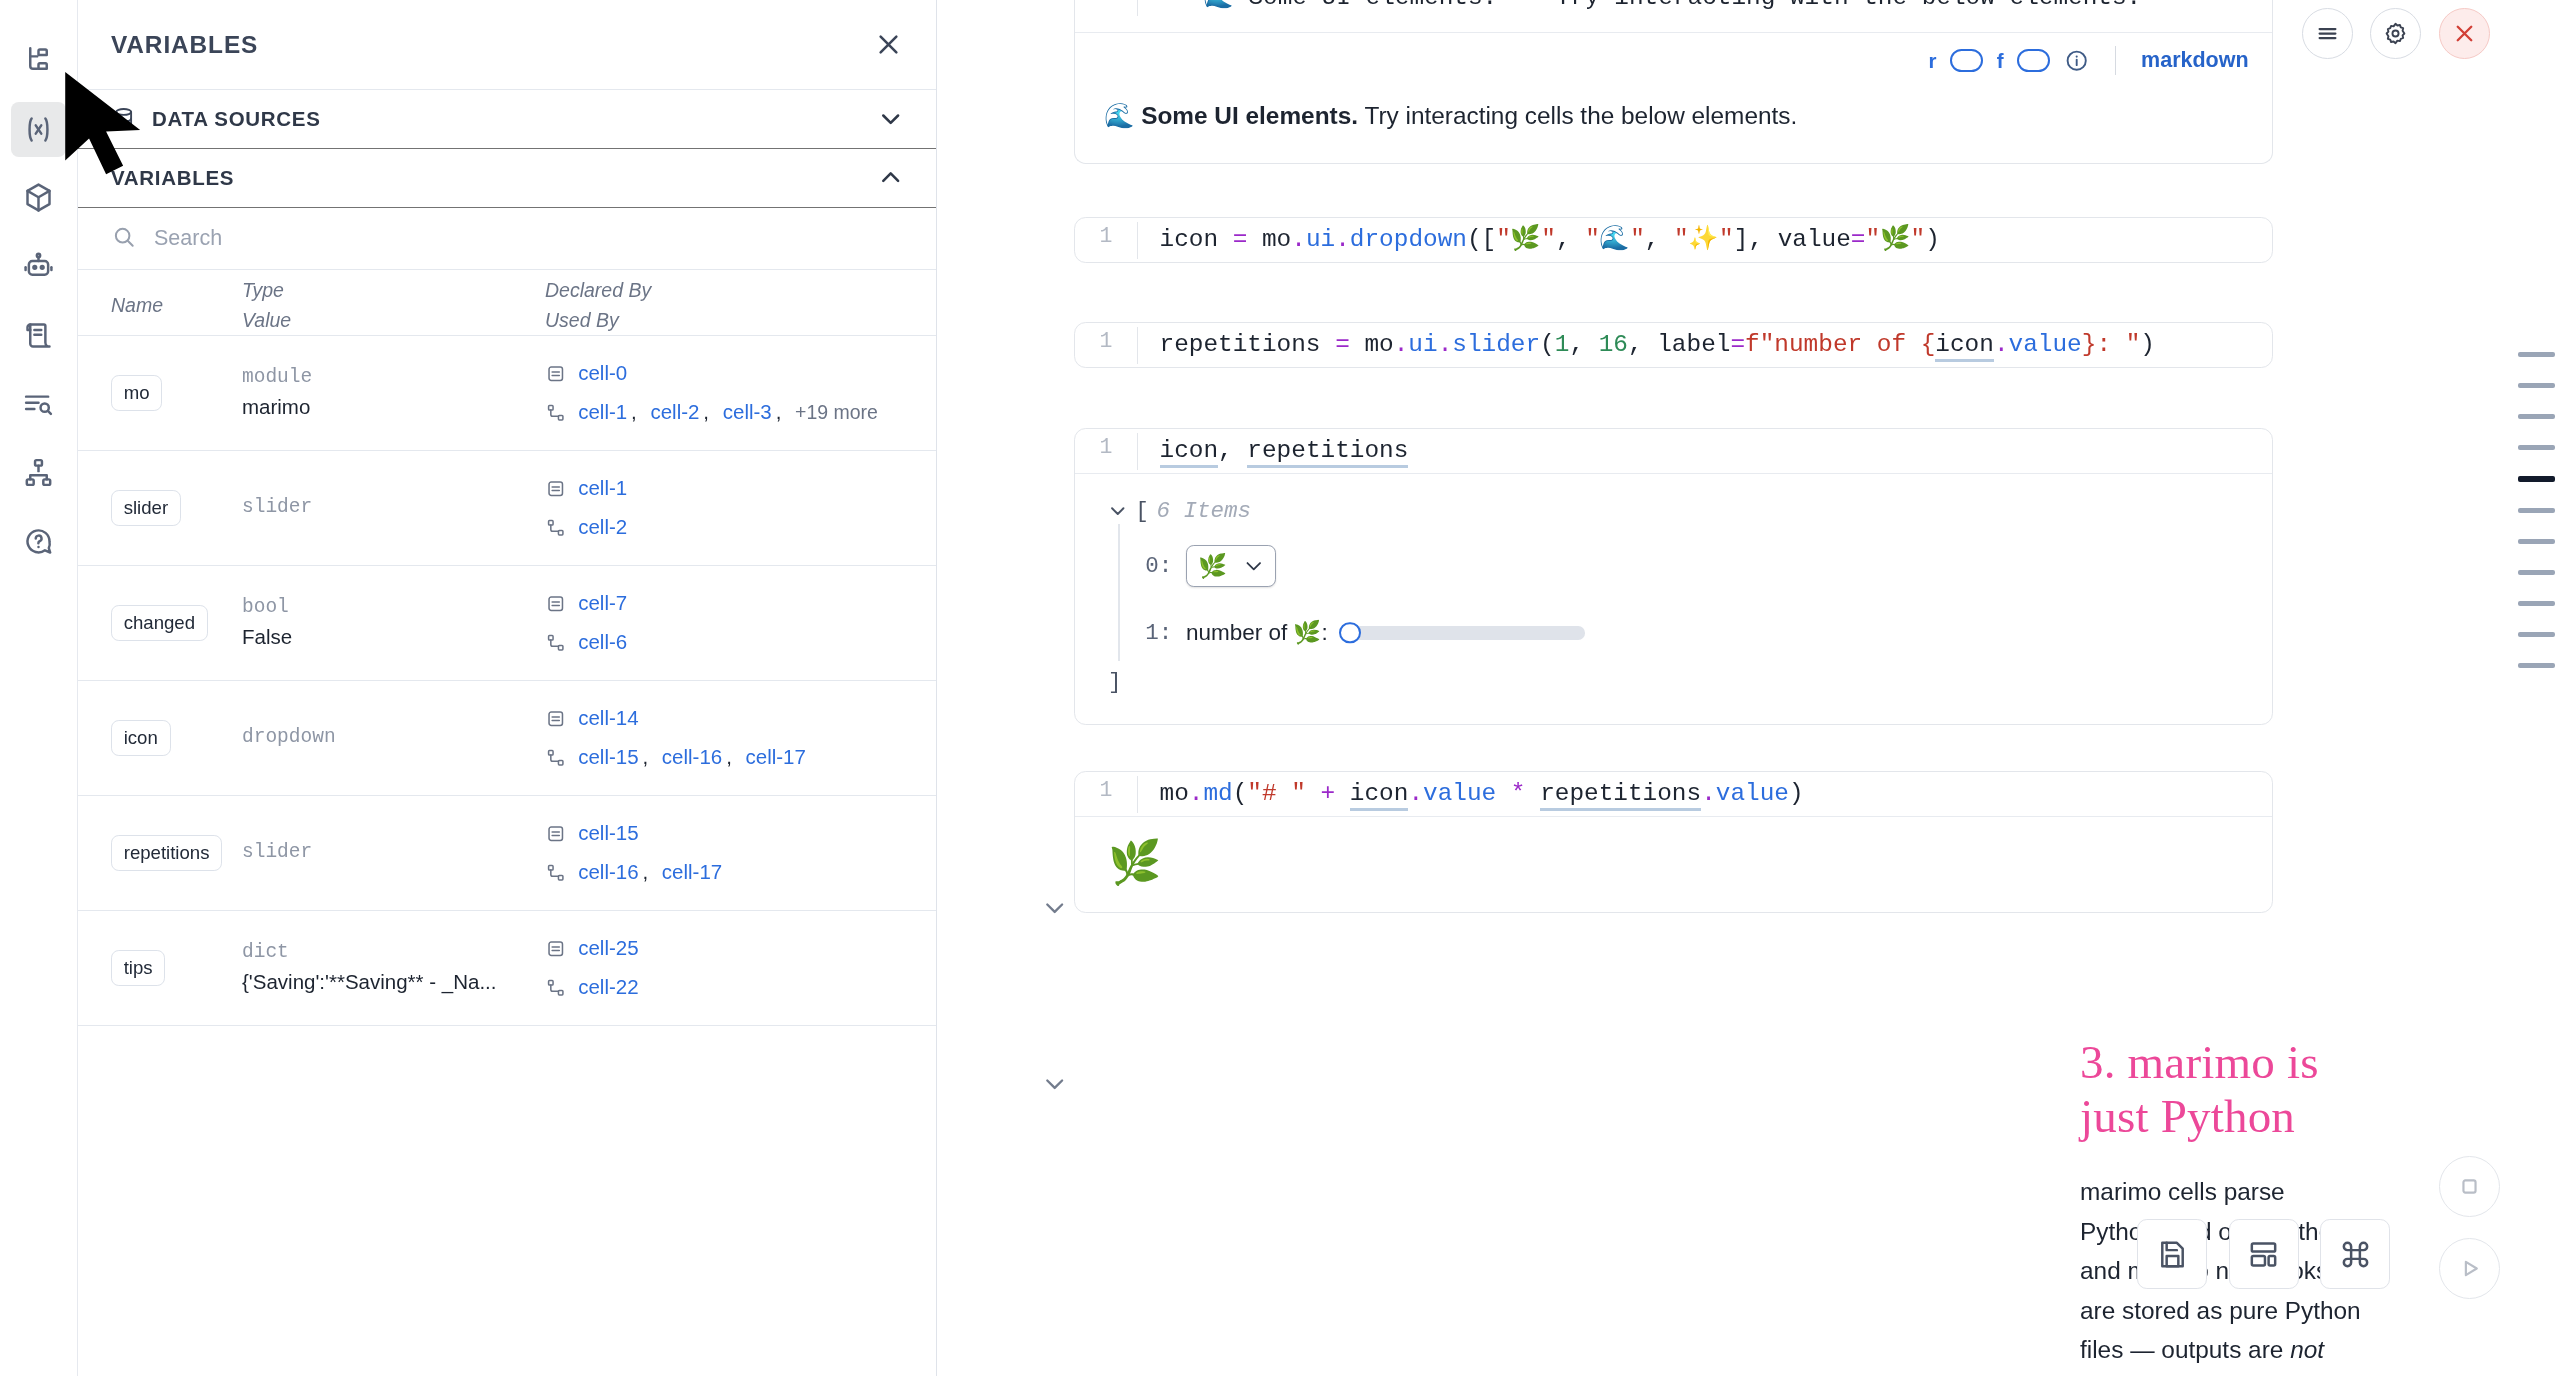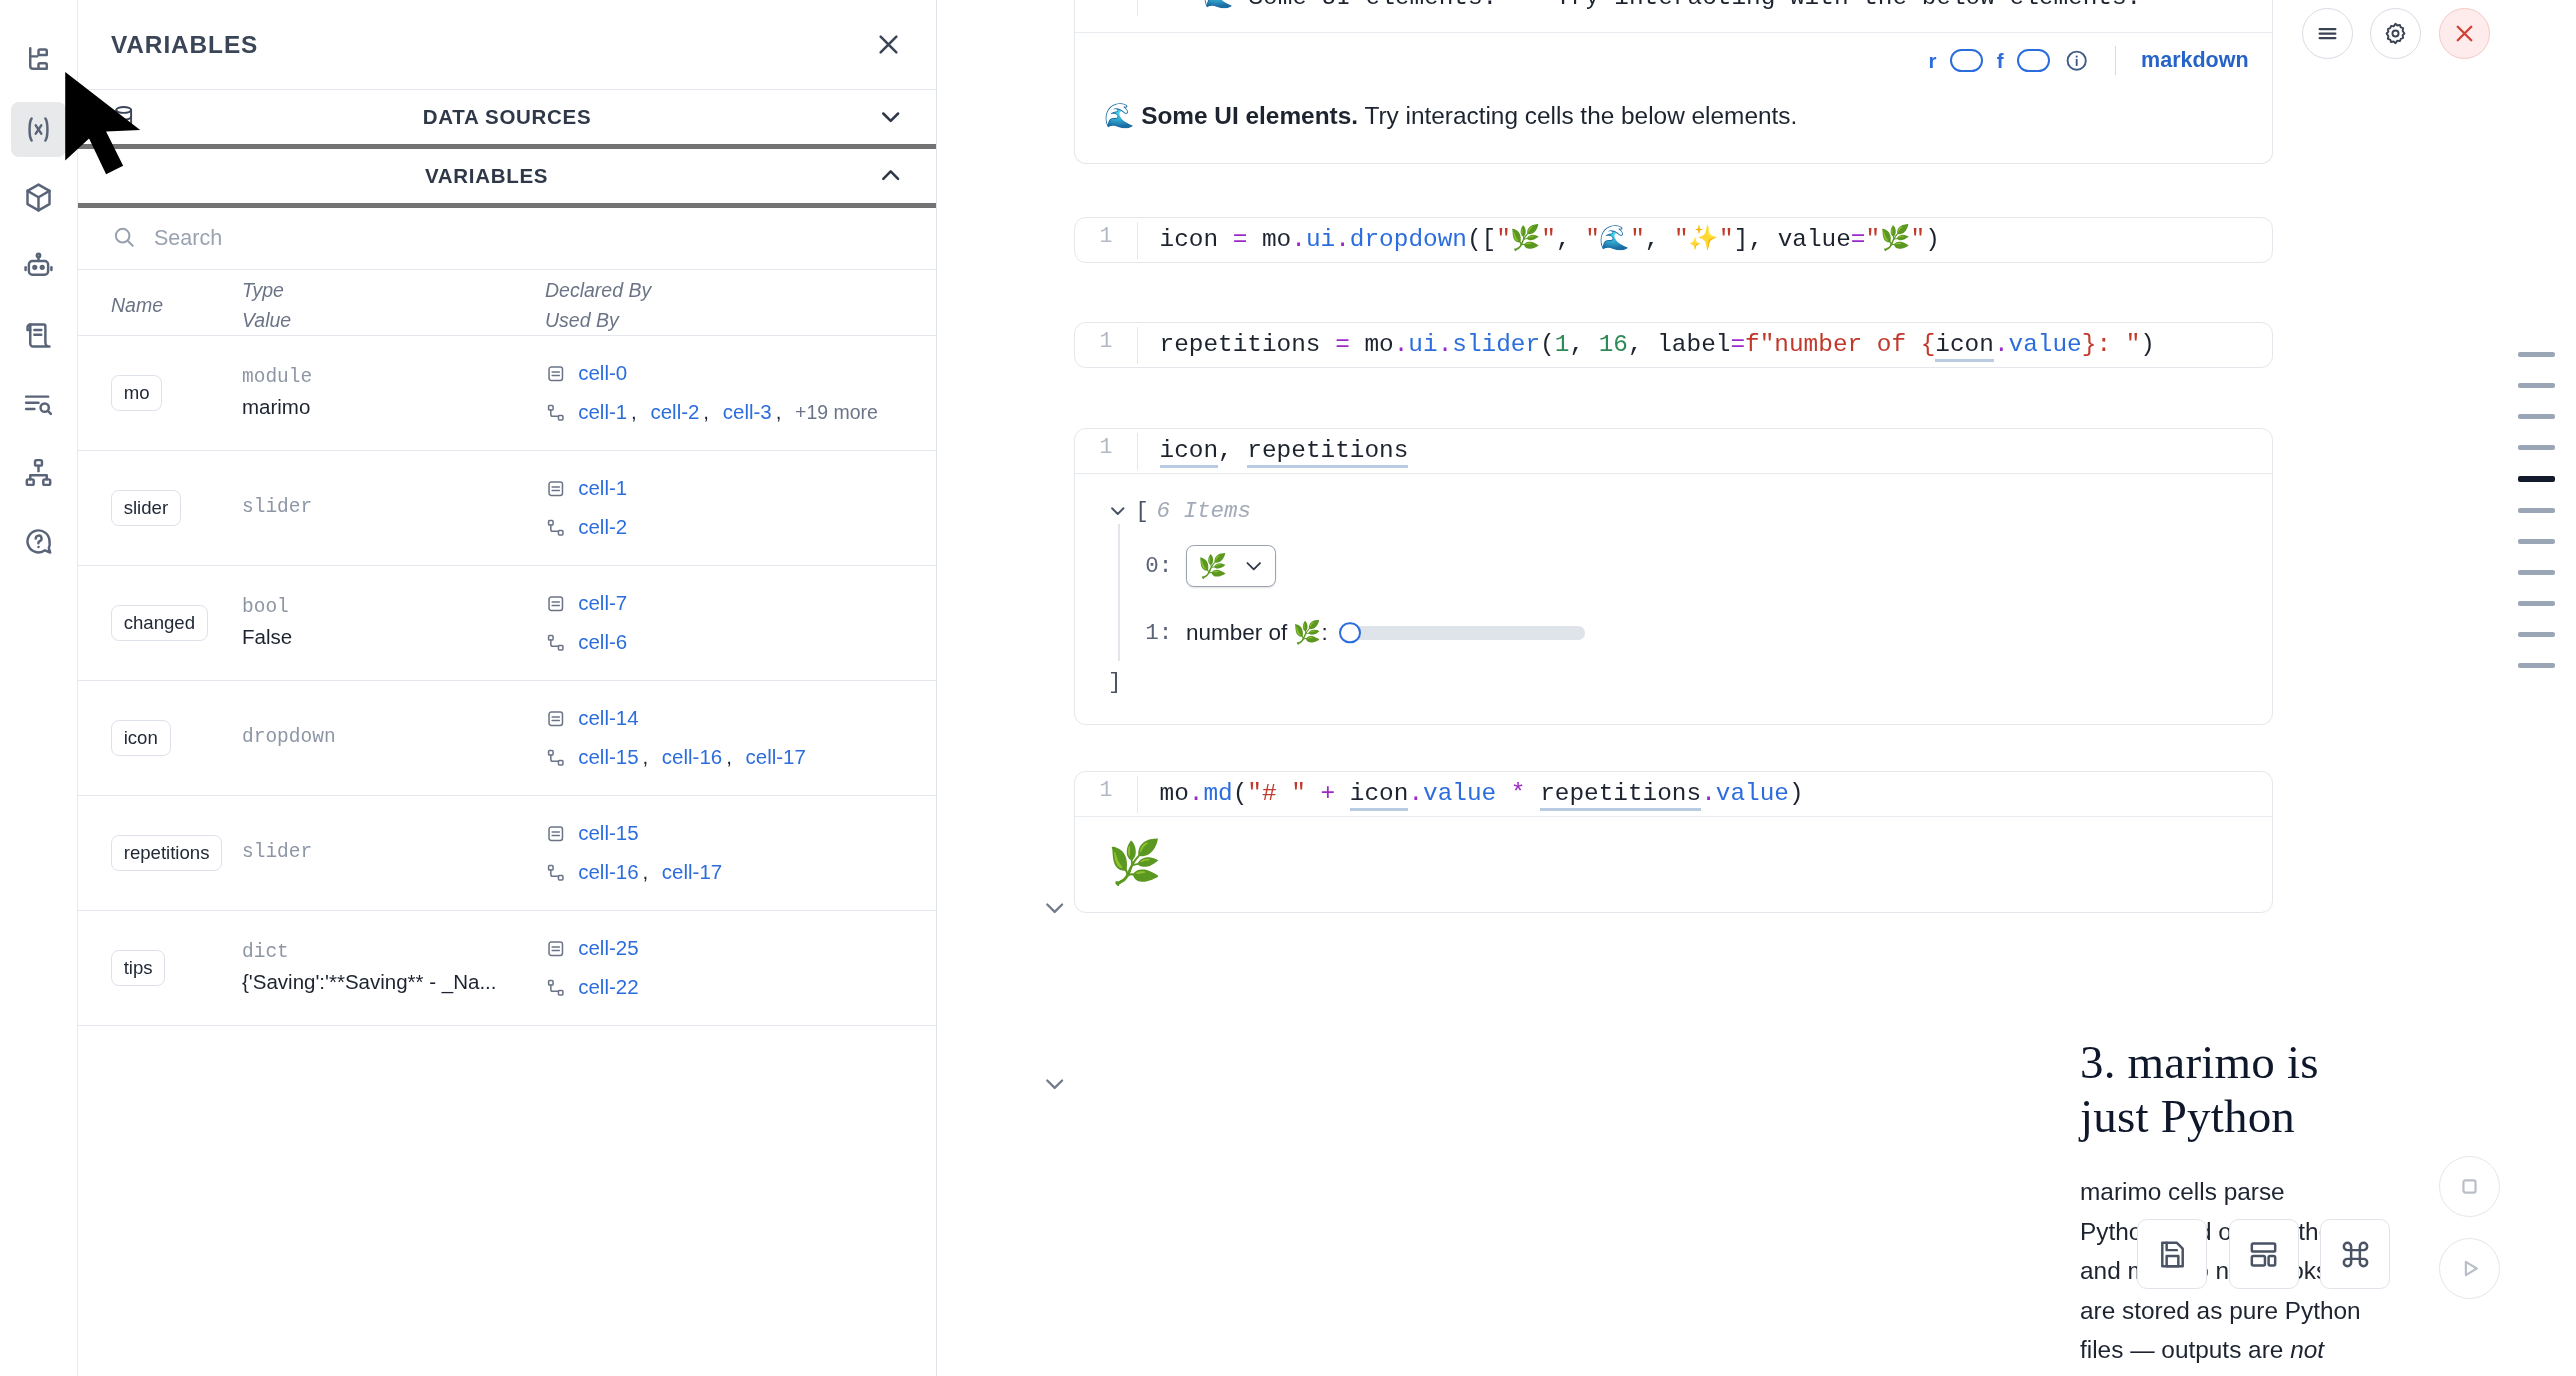--- a/index.html
+++ b/index.html
@@ -44,23 +44,22 @@
     font-size: 24.4px; font-weight: 600; letter-spacing: 0.9px;
     color: #3b4558;
   }
   .icon-btn { color: #3b4558; cursor: pointer; display: flex; align-items: center; }
   .icon-btn svg { width: 29px; height: 29px; display: block; }
 
   .section-head {
     height: 59px; flex: 0 0 59px;
     display: flex; align-items: center; gap: 15.6px;
     padding: 0 33px 0 33px;
-    border-bottom: 5px solid #737373;
+    border-bottom: 1px solid #737373;
     cursor: pointer;
-    text-align: center;
   }
   .section-head .sec-ico { width: 25.4px; height: 25.4px; color: #3b4558; flex:0 0 25.4px; }
   .section-head .sec-ico svg { width: 25.4px; height: 25.4px; display:block; }
   .section-label {
     font-size: 20.5px; font-weight: 700; letter-spacing: 0.7px; color: #2f3848;
     flex: 1;
   }
   .section-head .chev { color: #2f3848; display: flex; }
   .section-head .chev svg { width: 25.4px; height: 25.4px; display: block; }
 
@@ -240,21 +239,21 @@
     width: 21.5px; height: 21.5px; border-radius: 50%;
     border: 2.9px solid #2c6ddd; background: #fff;
     cursor: pointer;
   }
   .closing-brk { font-family: "Liberation Mono", monospace; font-size: 22.5px; color: #4a5364; padding-top: 7.8px; }
 
   
   .md-section { position: absolute; left: 1143px; right: 215px; }
   .md-h2 {
     font-family: "Liberation Serif", serif;
-    font-size: 47px; font-weight: 400; color: #0f172a; letter-spacing: 0.2px;
+    font-size: 47px; font-weight: 400; color: #ec4899; letter-spacing: 0.2px;
   }
   .md-p { font-size: 24.4px; line-height: 1.62; color: #1d2430; margin-top: 29px; }
   .md-p i { font-style: italic; }
 
   
   .minimap {
     position: absolute; right: 21.5px; top: 352px;
     display: flex; flex-direction: column; gap: 26px; align-items: flex-end;
   }
   .mm-line { width: 37px; height: 4.9px; background: #9aa5b6; border-radius: 2px; }

